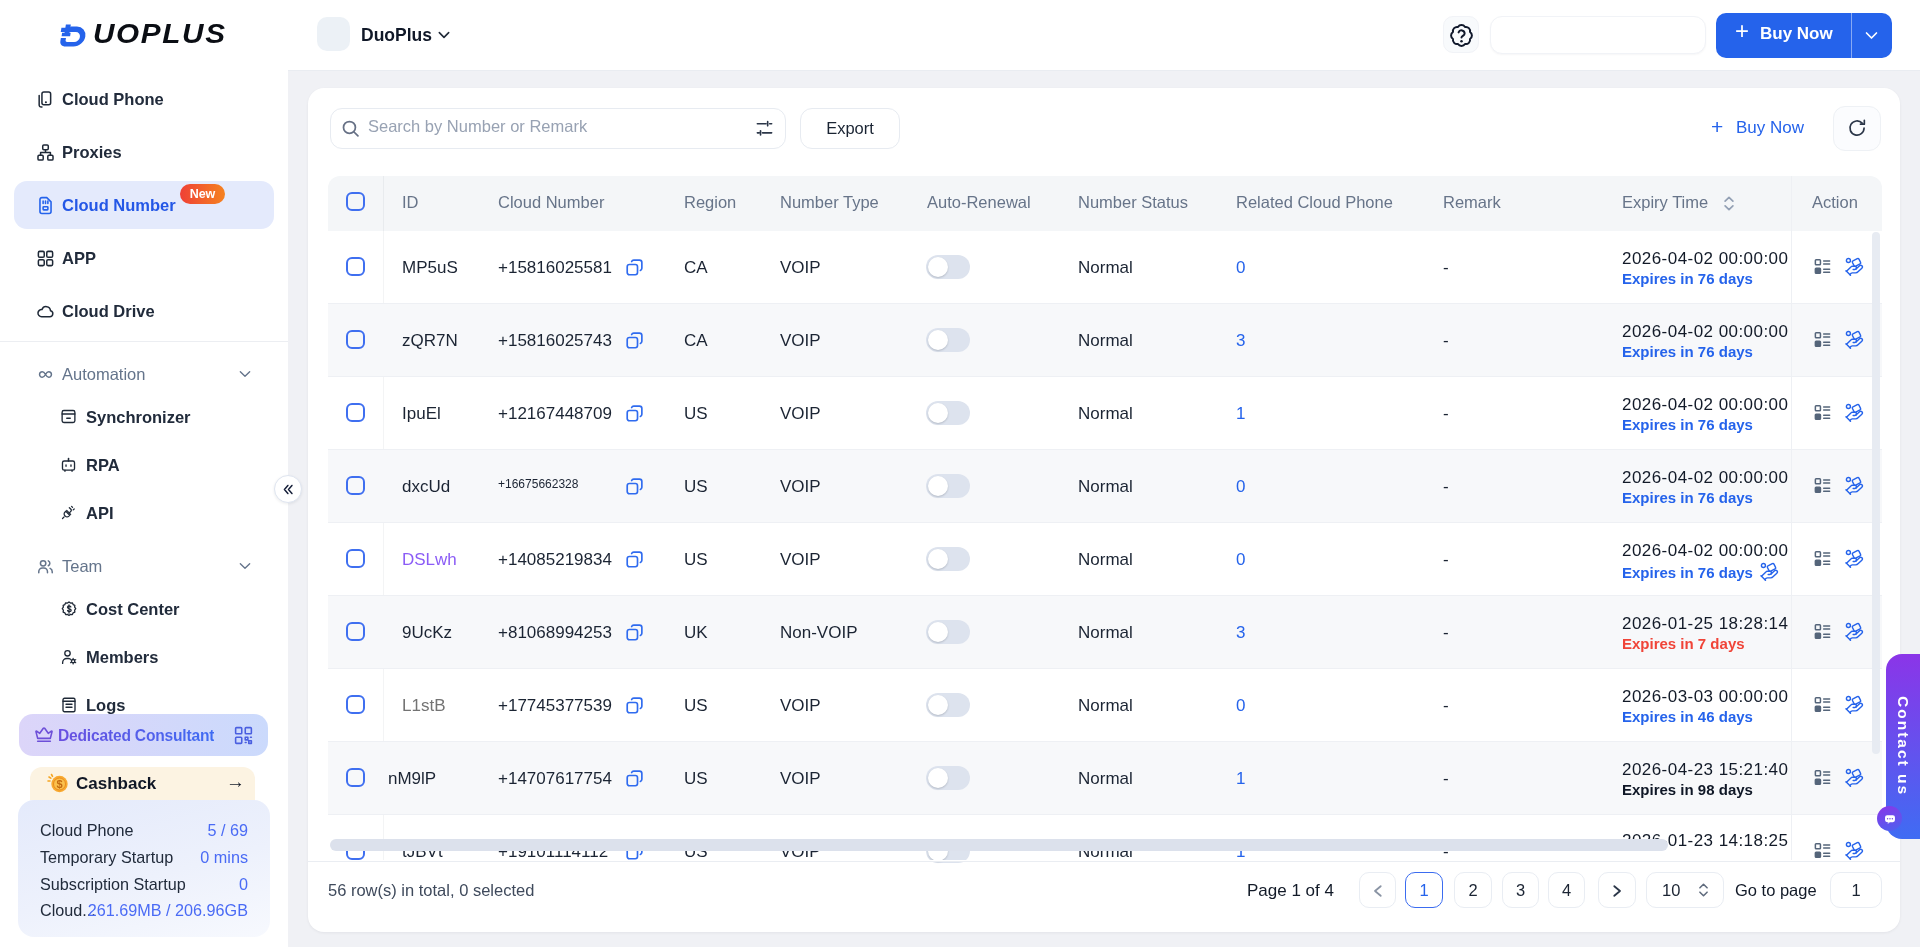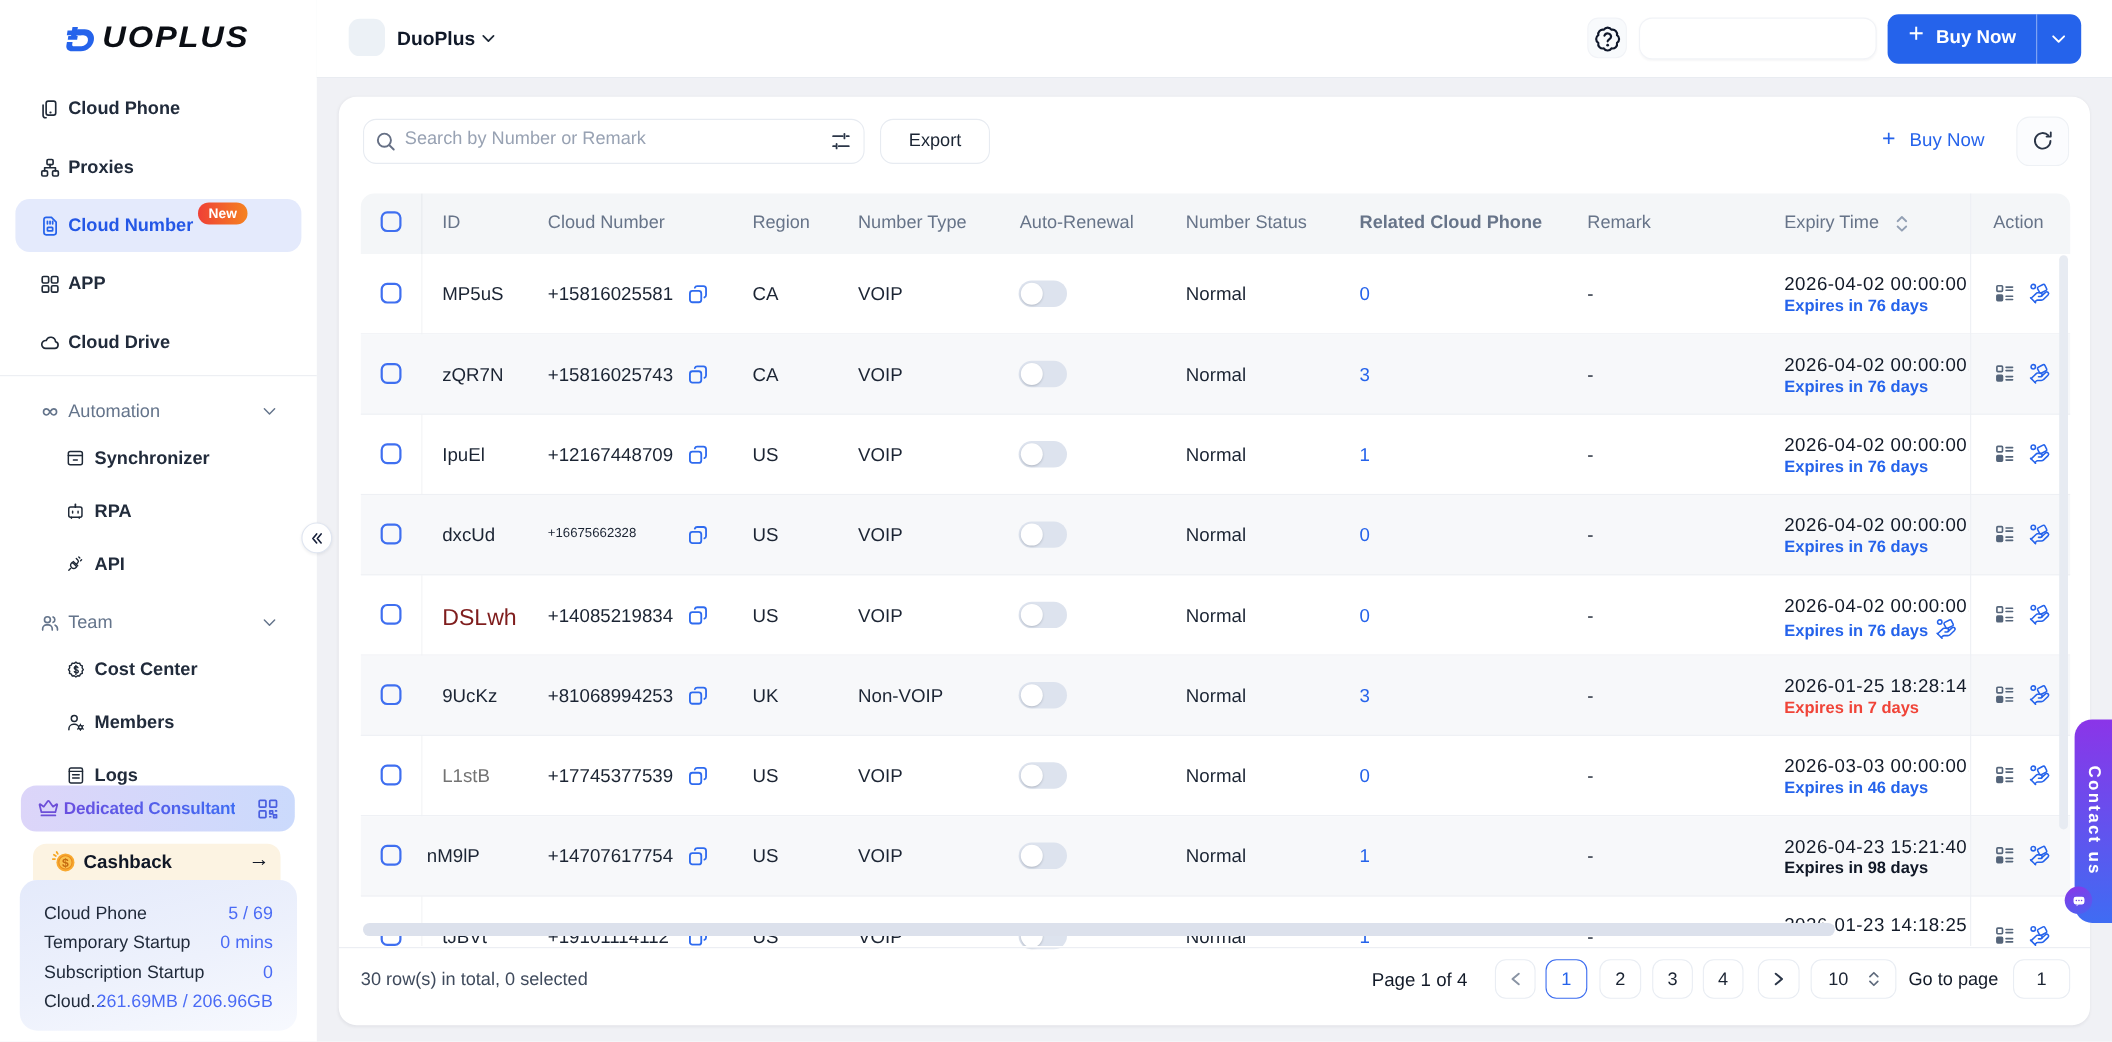--- a/index.html
+++ b/index.html
@@ -220,21 +220,21 @@
       <path d="M20.8 2.8v4.6h-4.6"></path>
     </svg>
   </div>
 <div class="a" style="left:328px;top:176px;width:1554px;height:55px;background:#f4f6f8;border-radius:12px 12px 0 0"></div>
 <div class="a" style="left:402px;top:193px;font-size:16.5px;font-weight:500;color:#677489">ID</div>
 <div class="a" style="left:498px;top:193px;font-size:16.5px;font-weight:500;color:#677489">Cloud Number</div>
 <div class="a" style="left:684px;top:193px;font-size:16.5px;font-weight:500;color:#677489">Region</div>
 <div class="a" style="left:780px;top:193px;font-size:16.5px;font-weight:500;color:#677489">Number Type</div>
 <div class="a" style="left:927px;top:193px;font-size:16.5px;font-weight:500;color:#677489">Auto-Renewal</div>
 <div class="a" style="left:1078px;top:193px;font-size:16.5px;font-weight:500;color:#677489">Number Status</div>
-<div class="a" style="left:1236px;top:193px;font-size:16.5px;font-weight:700;color:#677489">Related Cloud Phone</div>
+<div class="a" style="left:1236px;top:193px;font-size:16.5px;font-weight:400;color:#677489">Related Cloud Phone</div>
 <div class="a" style="left:1443px;top:193px;font-size:16.5px;font-weight:500;color:#677489">Remark</div>
 <div class="a" style="left:1622px;top:193px;font-size:16.5px;font-weight:500;color:#677489">Expiry Time</div>
 <div class="a" style="left:1812px;top:193px;font-size:16.5px;font-weight:500;color:#677489">Action</div>
 <div class="a" style="left:1723px;top:196px">
     <svg class="ic" width="12" height="15" viewBox="0 0 12 15" fill="none" stroke="#93a0b4" stroke-width="1.7" stroke-linecap="round" stroke-linejoin="round">
       <path d="M2.1 5.1 6 1.3l3.9 3.8M2.1 9.9 6 13.7l3.9-3.8"></path>
     </svg>
   </div>
 <div class="a" style="left:346px;top:192px;width:19px;height:19px;border-radius:6px;border:2px solid #3f6ff0;background:#f4f6f8"></div>
 <div class="a" style="left:383px;top:176px;width:1px;height:684px;background:rgba(20,30,50,.05)"></div>
@@ -375,21 +375,21 @@
     <svg class="ic" width="20" height="20" viewBox="0 0 24 24" stroke="#2563eb" stroke-width="1.7" stroke-linecap="round" stroke-linejoin="round" fill="none">
       <circle cx="5.3" cy="4.2" r="2.4"></circle>
       <rect x="10.6" y="2.9" width="8.8" height="7.2" rx="1.5" transform="rotate(-27 15 6.5)"></rect>
       <path d="M11 15h2a2 2 0 1 0 0-4h-3c-.6 0-1.1.2-1.4.6L3 17"></path>
       <path d="m7 21 1.6-1.4c.3-.4.8-.6 1.4-.6h4c1.1 0 2.1-.4 2.8-1.2l4.6-4.4a2 2 0 0 0-2.75-2.91l-4.2 3.9"></path>
       <path d="m2.4 16.4 5.4 5.4"></path>
     </svg>
   </div>
 <div class="a" style="left:328px;top:595px;width:1554px;height:1px;background:#eef0f4"></div>
 <div class="a" style="left:346px;top:549px;width:19px;height:19px;border-radius:6px;border:2px solid #3f6ff0;background:#fff"></div>
-<div class="a" style="left:402px;top:550px;font-size:21px;color:#7f1d1d">DSLwh</div>
+<div class="a" style="left:402px;top:550px;font-size:17px;color:#8b5cf6">DSLwh</div>
 <div class="a" style="left:498px;top:550px;font-size:17px;color:#1b2433">+14085219834</div>
 <div class="a" style="left:625px;top:550px">
     <svg class="ic" width="19" height="19" viewBox="0 0 24 24" stroke="#2f6bef" stroke-width="2.1" stroke-linecap="round" stroke-linejoin="round" fill="none">
       <rect x="2.8" y="8.2" width="13" height="13" rx="2.8"></rect>
       <path d="M8.4 4.5a2.9 2.9 0 0 1 2.7-1.9h7.2a3 3 0 0 1 3 3V13a2.9 2.9 0 0 1-1.9 2.7"></path>
     </svg>
   </div>
 <div class="a" style="left:684px;top:550px;font-size:17px;color:#1b2433">US</div>
 <div class="a" style="left:780px;top:550px;font-size:17px;color:#1b2433">VOIP</div>
 <div class="a" style="left:926px;top:547px;width:44px;height:24px;border-radius:12px;background:#dde3ee"></div>
@@ -559,21 +559,21 @@
       <path d="M11 15h2a2 2 0 1 0 0-4h-3c-.6 0-1.1.2-1.4.6L3 17"></path>
       <path d="m7 21 1.6-1.4c.3-.4.8-.6 1.4-.6h4c1.1 0 2.1-.4 2.8-1.2l4.6-4.4a2 2 0 0 0-2.75-2.91l-4.2 3.9"></path>
       <path d="m2.4 16.4 5.4 5.4"></path>
     </svg>
   </div>
 <div class="a" style="left:1791px;top:176px;width:1px;height:684px;background:#eef0f4"></div>
 <div class="a" style="left:309px;top:860px;width:1590px;height:2px;background:#fff"></div>
 <div class="a" style="left:1872px;top:232px;width:8px;height:522px;border-radius:4px;background:#e7ebf2"></div>
 <div class="a" style="left:330px;top:839px;width:1338px;height:12px;border-radius:6px;background:#dce1ec"></div>
 <div class="a" style="left:308px;top:861px;width:1592px;height:1px;background:#eaedf2"></div>
-<div class="a" style="left:328px;top:881px;font-size:16.5px;color:#3f4a5c">30 row(s) in total, 0 selected</div>
+<div class="a" style="left:328px;top:881px;font-size:16.5px;color:#3f4a5c">56 row(s) in total, 0 selected</div>
 <div class="a" style="left:1247px;top:881px;font-size:17px;font-weight:500;color:#121a28">Page 1 of 4</div>
 <div class="a" style="left:1359px;top:872px;width:37px;height:36px;border-radius:10px;border:1px solid #e9edf3;background:#fff;text-align:center;line-height:34px;font-size:16.5px;font-weight:500;color:#1b2433"><svg width="16" height="16" viewBox="0 0 16 16" fill="none" stroke="#8a94a4" stroke-width="1.8" stroke-linecap="round" stroke-linejoin="round" style="vertical-align:-3px">
       <path d="M10.7 3.2 5 8l5.7 4.8"></path>
     </svg></div>
 <div class="a" style="left:1405px;top:872px;width:38px;height:36px;border-radius:10px;border:1px solid #3b6cf0;background:#fff;text-align:center;line-height:34px;font-size:16.5px;font-weight:500;color:#2563eb">1</div>
 <div class="a" style="left:1454px;top:872px;width:38px;height:36px;border-radius:10px;border:1px solid #e9edf3;background:#fff;text-align:center;line-height:34px;font-size:16.5px;font-weight:500;color:#1b2433">2</div>
 <div class="a" style="left:1502px;top:872px;width:37px;height:36px;border-radius:10px;border:1px solid #e9edf3;background:#fff;text-align:center;line-height:34px;font-size:16.5px;font-weight:500;color:#1b2433">3</div>
 <div class="a" style="left:1548px;top:872px;width:37px;height:36px;border-radius:10px;border:1px solid #e9edf3;background:#fff;text-align:center;line-height:34px;font-size:16.5px;font-weight:500;color:#1b2433">4</div>
 <div class="a" style="left:1598px;top:872px;width:38px;height:36px;border-radius:10px;border:1px solid #e9edf3;background:#fff;text-align:center;line-height:34px;font-size:16.5px;font-weight:500;color:#1b2433"><svg width="16" height="16" viewBox="0 0 16 16" fill="none" stroke="#2b3648" stroke-width="1.8" stroke-linecap="round" stroke-linejoin="round" style="vertical-align:-3px">
       <path d="M5.3 3.2 11 8l-5.7 4.8"></path>

